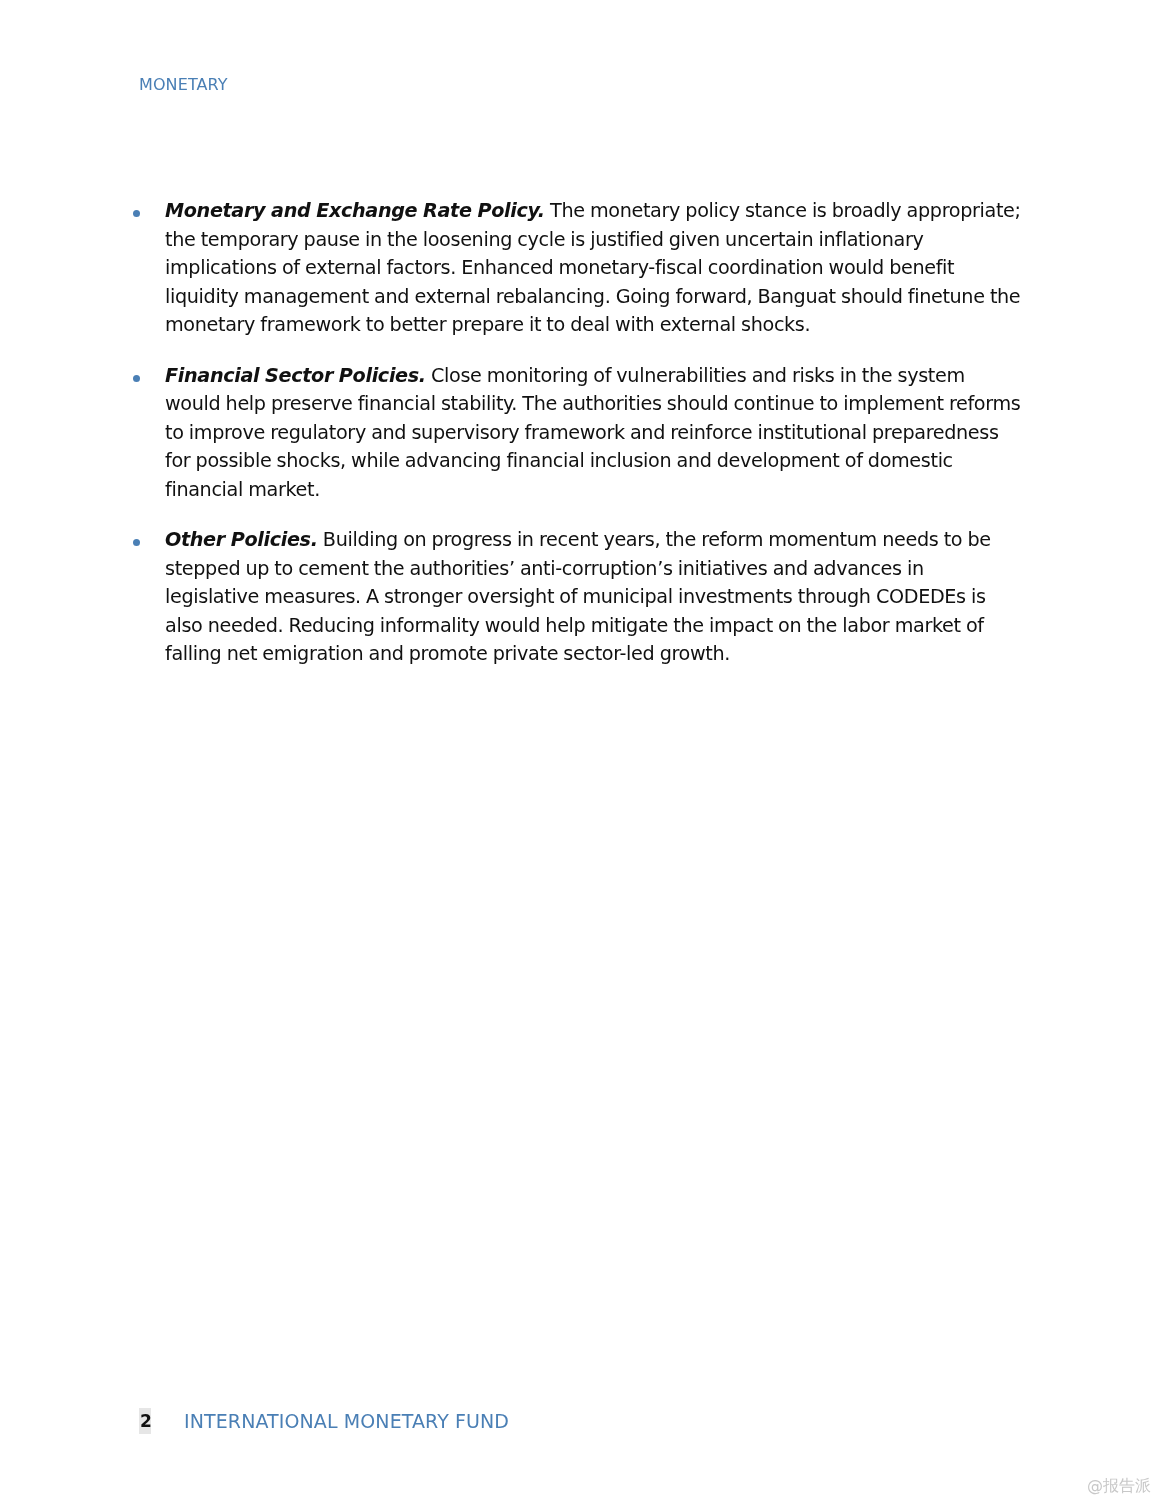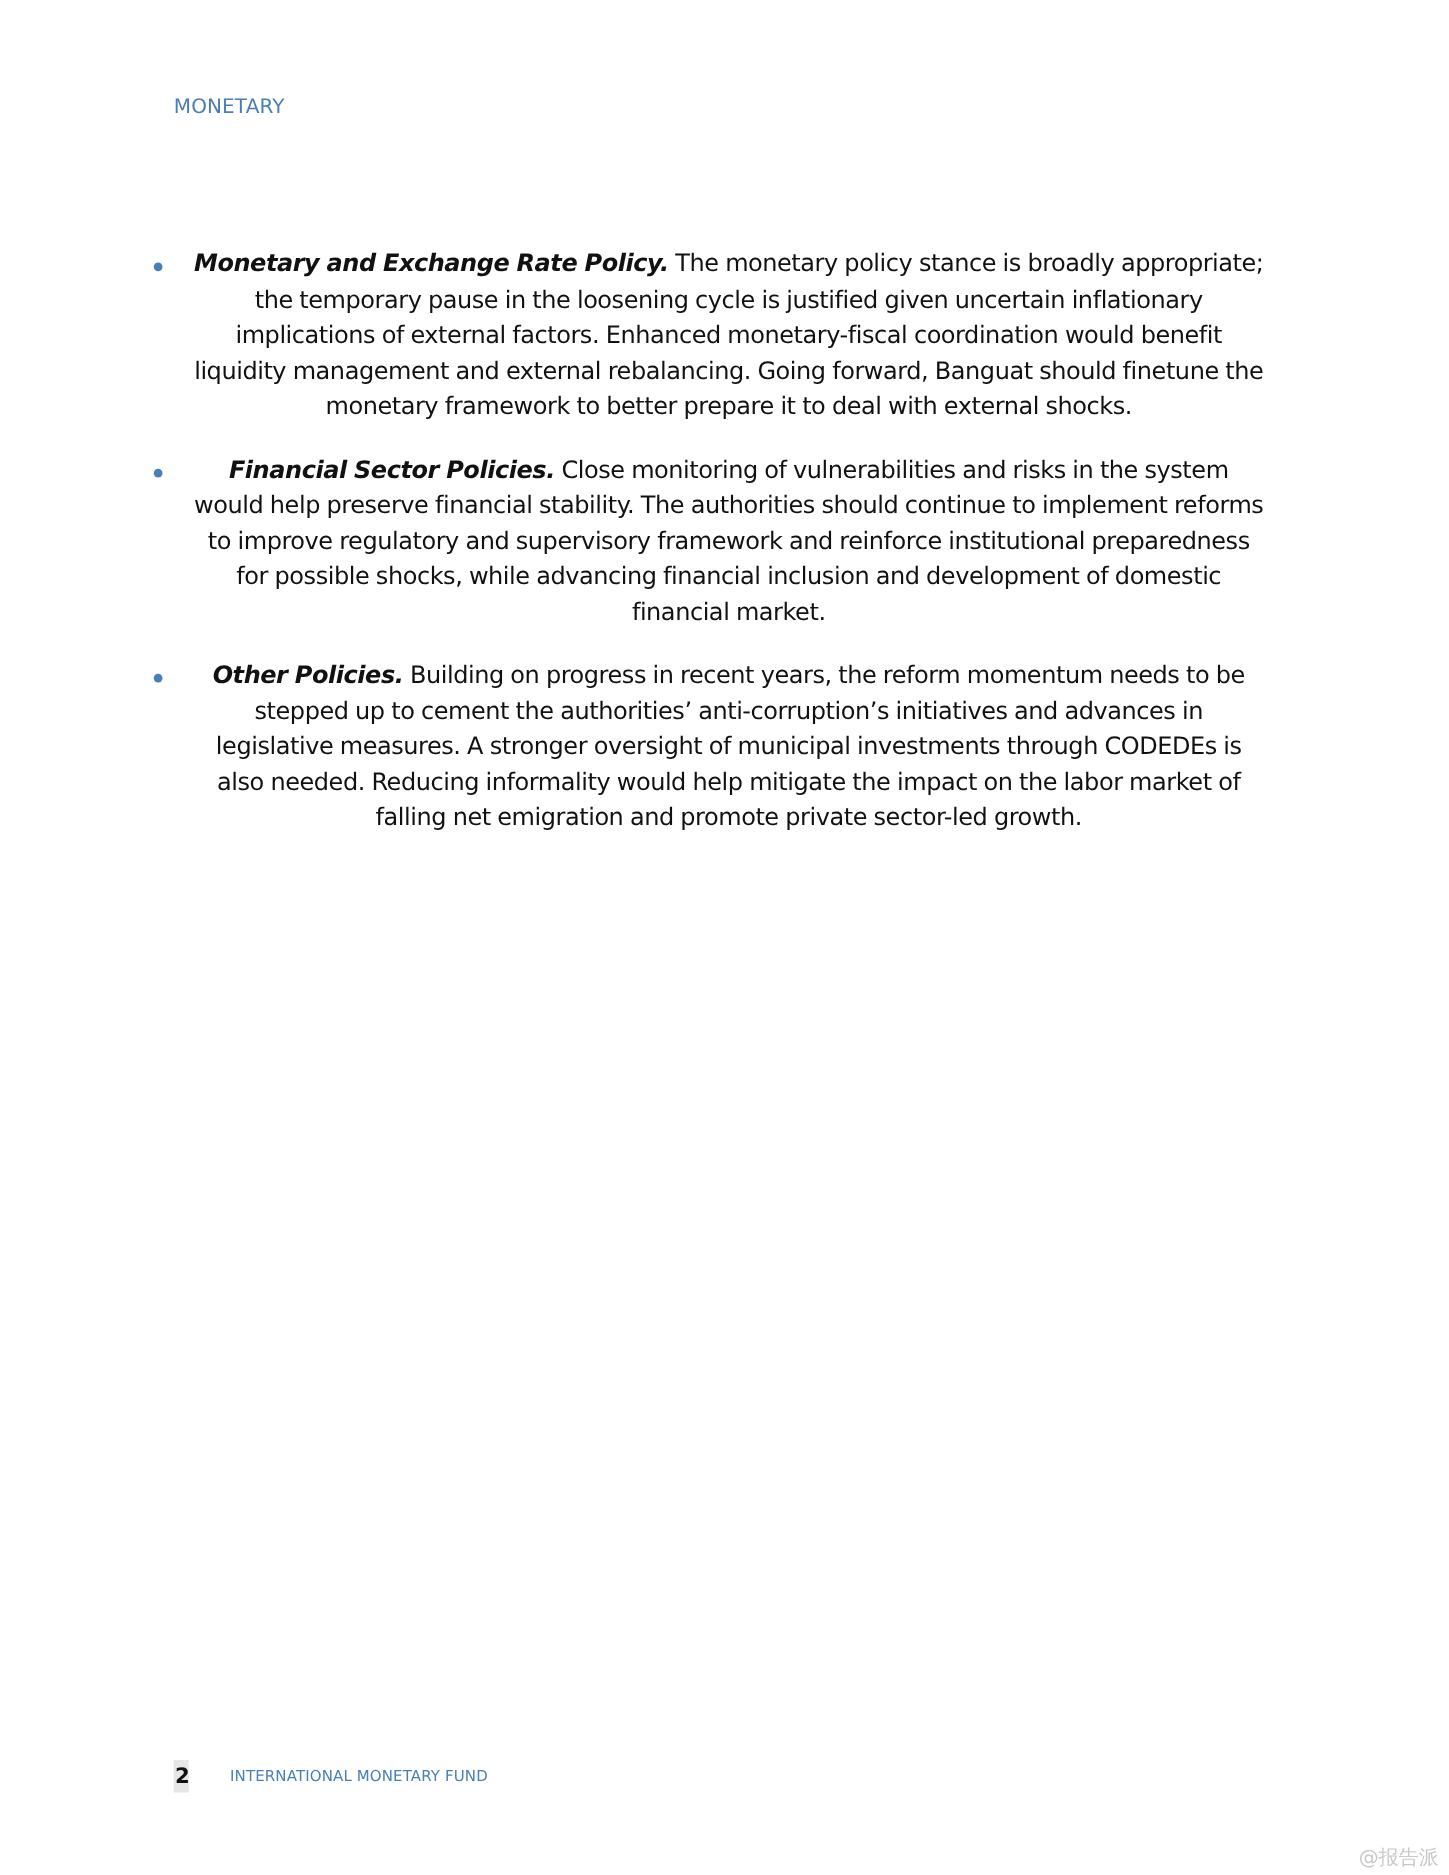--- a/index.html
+++ b/index.html
@@ -1,29 +1,29 @@
 <!DOCTYPE html>
 <html><head>
 <meta charset="utf-8">
 <style>
   html, body { margin: 0; padding: 0; background: #ffffff; }
   body { width: 1159px; height: 1500px; position: relative; overflow: hidden;
          font-family: "DejaVu Sans", "Liberation Sans", sans-serif; color: #111111; }
   .running-head { position: absolute; left: 139px; top: 75px; font-size: 16px;
                   color: #4a7fb5; letter-spacing: 0.1px; }
-  .bullets { position: absolute; left: 121px; top: 197px; width: 890px; margin: 0; padding: 0; list-style: none; text-align: center; }
+  .bullets { position: absolute; left: 131px; top: 197px; width: 890px; margin: 0; padding: 0; list-style: none; }
   .bullet-item { position: relative; padding-left: 34px; font-size: 19.2px; line-height: 28.5px;
                  margin-bottom: 22px; letter-spacing: -0.35px; word-spacing: -0.5px; }
   .bullet-dot { position: absolute; left: 2px; top: 13px; width: 7px; height: 7px; border-radius: 50%;
                 background: #4a7fb5; }
   .lead { font-weight: bold; font-style: italic; }
   .footer { position: absolute; left: 139px; top: 1408px; display: flex; align-items: center; }
   .page-num { background: #e6e6e6; font-weight: bold; font-size: 17px; padding: 2px 1px; width: 10px;
               text-align: center; line-height: 22px; }
-  .footer-label { margin-left: 33px; color: #4a7fb5; font-size: 12px; letter-spacing: 0.1px; }
+  .footer-label { margin-left: 33px; color: #4a7fb5; font-size: 19px; letter-spacing: 0.1px; }
   .watermark { position: absolute; right: 8px; top: 1476px; font-size: 16px; color: #c8c8c8; }
 </style>
 </head>
 <body>
 
 <div class="running-head">MONETARY</div>
 
 <ul class="bullets">
   <li class="bullet-item">
     <span class="bullet-dot"></span>

